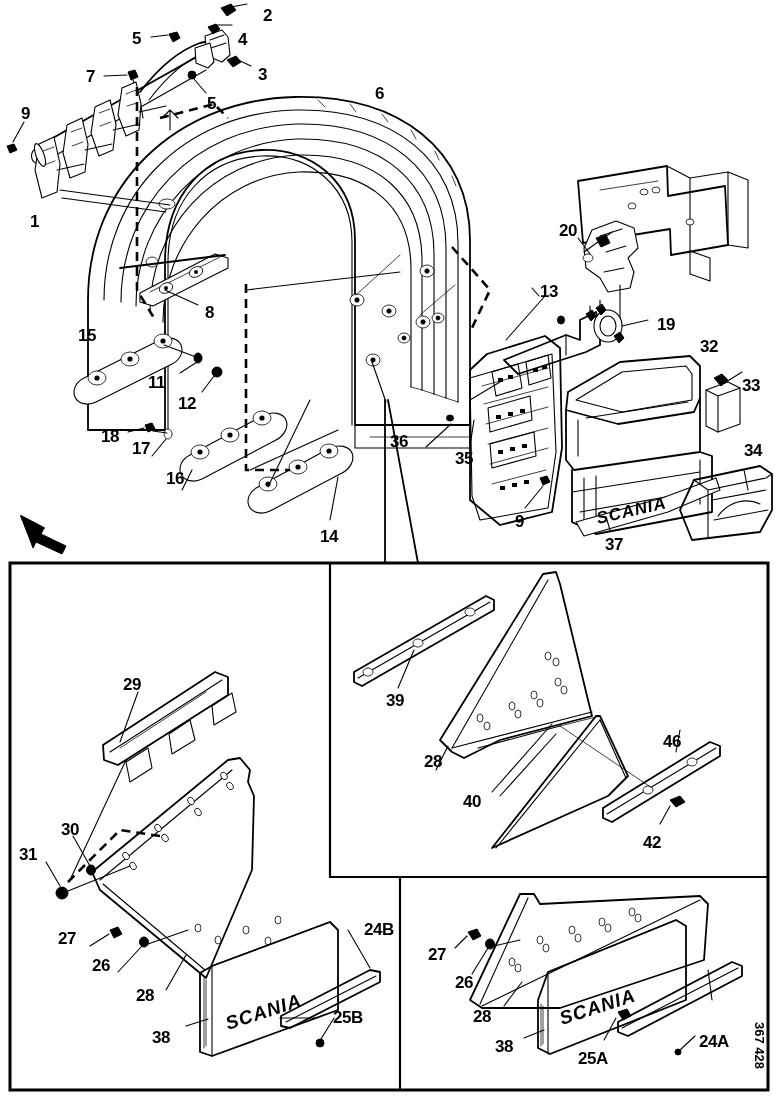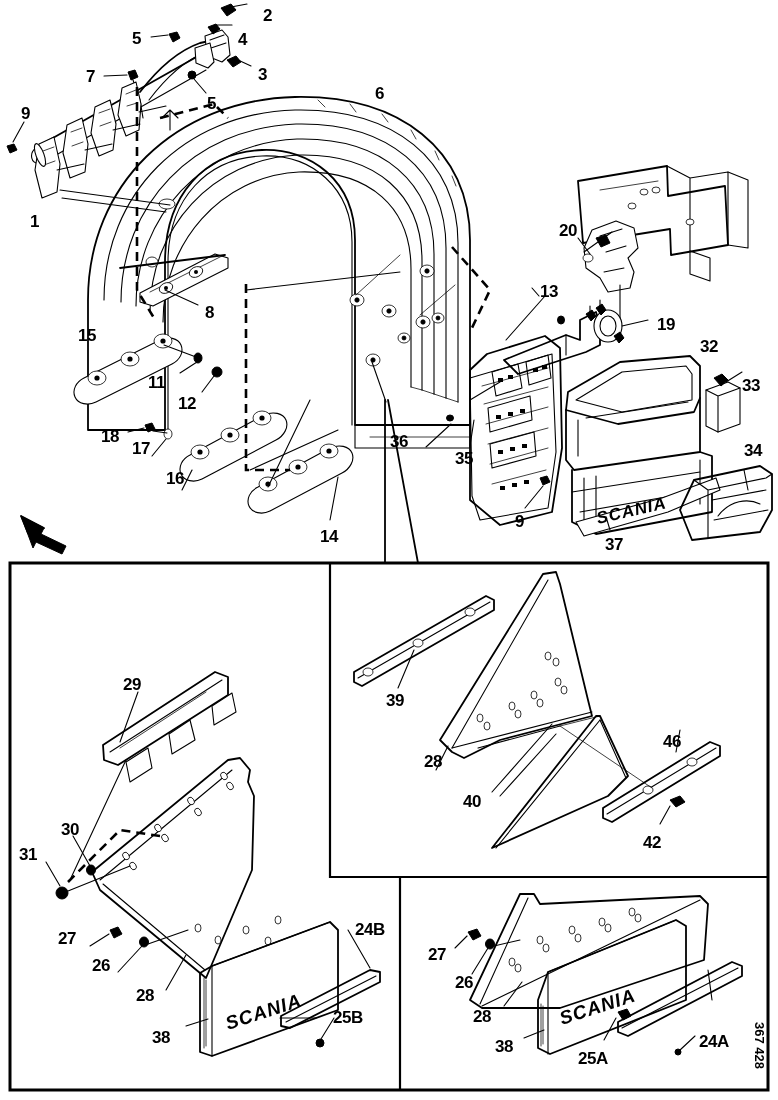--- a/index.html
+++ b/index.html
@@ -512,21 +512,21 @@
   </div>
 
   <div>
     <span class="callout" style="left:123px;top:676px">29</span>
     <span class="callout" style="left:61px;top:821px">30</span>
     <span class="callout" style="left:19px;top:846px">31</span>
     <span class="callout" style="left:92px;top:957px">26</span>
     <span class="callout" style="left:58px;top:930px">27</span>
     <span class="callout" style="left:136px;top:987px">28</span>
     <span class="callout" style="left:152px;top:1029px">38</span>
-    <span class="callout" style="left:355px;top:921px">24B</span>
+    <span class="callout" style="left:364px;top:921px">24B</span>
     <span class="callout" style="left:333px;top:1009px">25B</span>
   </div>
 
   <div>
     <span class="callout" style="left:386px;top:692px">39</span>
     <span class="callout" style="left:424px;top:753px">28</span>
     <span class="callout" style="left:463px;top:793px">40</span>
     <span class="callout" style="left:663px;top:733px">46</span>
     <span class="callout" style="left:643px;top:834px">42</span>
   </div>

